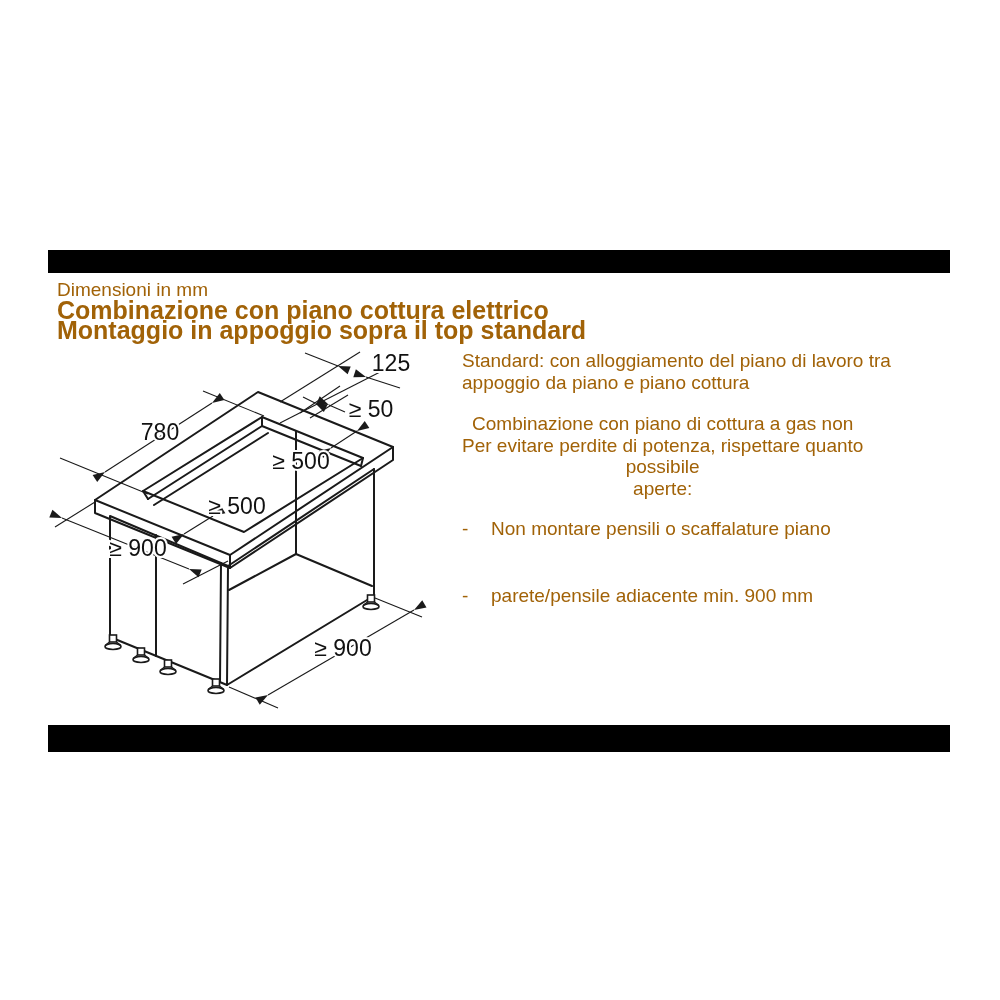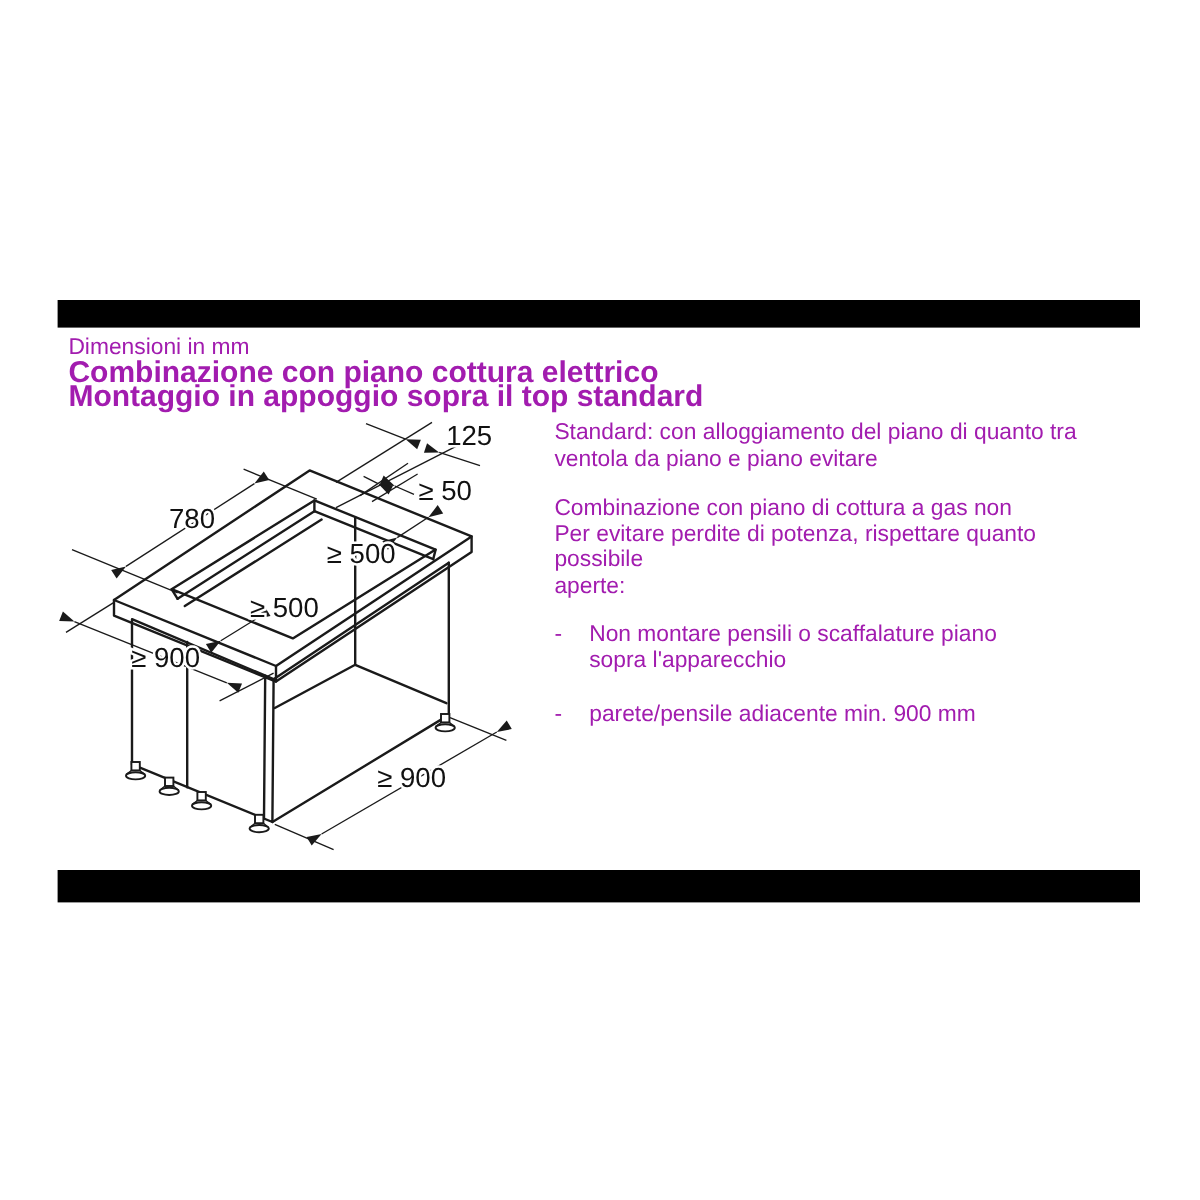--- a/index.html
+++ b/index.html
@@ -1,29 +1,29 @@
 <!DOCTYPE html>
 <html><head>
 <meta charset="utf-8">
 <style>
   html,body{margin:0;padding:0;background:#ffffff;}
   #page{
     position:relative;width:1000px;height:1000px;background:#ffffff;
-    font-family:"Liberation Sans", sans-serif;color:#a21caf;overflow:hidden;
+    font-family:"Liberation Sans", sans-serif;color:#a16207;overflow:hidden;
   }
   .bar{position:absolute;left:48px;width:902px;background:#000;}
   #bar-top{top:250px;height:23px;}
   #bar-bottom{top:725px;height:27px;}
   #header{position:absolute;left:57px;top:280px;font-size:19px;line-height:20px;white-space:nowrap;}
   #header .note{font-weight:400;}
   #header .bold{font-weight:700;font-size:25px;}
   #rightcol{position:absolute;left:462px;top:0;width:520px;font-size:19px;line-height:21.7px;}
   .para{position:absolute;left:0;white-space:nowrap;}
   #para1{top:350px;}
-  #para2{top:413px;}
+  #para2{top:413px;text-align:center;}
   .bullet{position:absolute;left:0;display:flex;white-space:nowrap;}
   #bullet1{top:518px;}
   #bullet2{top:585px;}
   .bullet .dash{width:29px;flex:0 0 29px;}
   #diagram{position:absolute;left:0;top:0;width:1000px;height:1000px;}
   .edge{stroke:#1a1a1a;stroke-width:2;fill:none;stroke-linejoin:round;stroke-linecap:round;}
   .dim{stroke:#1a1a1a;stroke-width:1.1;fill:none;}
   .foot-shape{stroke:#1a1a1a;stroke-width:1.6;fill:#ffffff;}
   .lbl{font-family:"Liberation Sans", sans-serif;font-size:23px;fill:#111;text-anchor:middle;
        paint-order:stroke;stroke:#ffffff;stroke-width:4px;}
@@ -146,34 +146,33 @@
     <g>
       <path class="dim" d="M229,687 L278,708"></path>
       <path class="dim" d="M375,598 L422,617"></path>
       <line class="dim" x1="268" y1="695" x2="414" y2="610" marker-start="url(#ah)" marker-end="url(#ah)"></line>
       <text class="lbl" x="343" y="656">≥ 900</text>
     </g>
   </svg>
 
   <div id="rightcol">
     <div id="para1" class="para">
-      <div>Standard: con alloggiamento del piano di quanto tra</div>
-      <div>ventola da piano e piano evitare</div>
+      <div>Standard: con alloggiamento del piano di lavoro tra</div>
+      <div>appoggio da piano e piano cottura</div>
     </div>
     <div id="para2" class="para">
       <div>Combinazione con piano di cottura a gas non</div>
       <div>Per evitare perdite di potenza, rispettare quanto</div>
       <div>possibile</div>
       <div>aperte:</div>
     </div>
     <div id="bullet1" class="bullet">
       <div class="dash">-</div>
       <div>
         <div>Non montare pensili o scaffalature piano</div>
-        <div>sopra l'apparecchio</div>
       </div>
     </div>
     <div id="bullet2" class="bullet">
       <div class="dash">-</div>
       <div>
         <div>parete/pensile adiacente min. 900 mm</div>
       </div>
     </div>
   </div>
 

